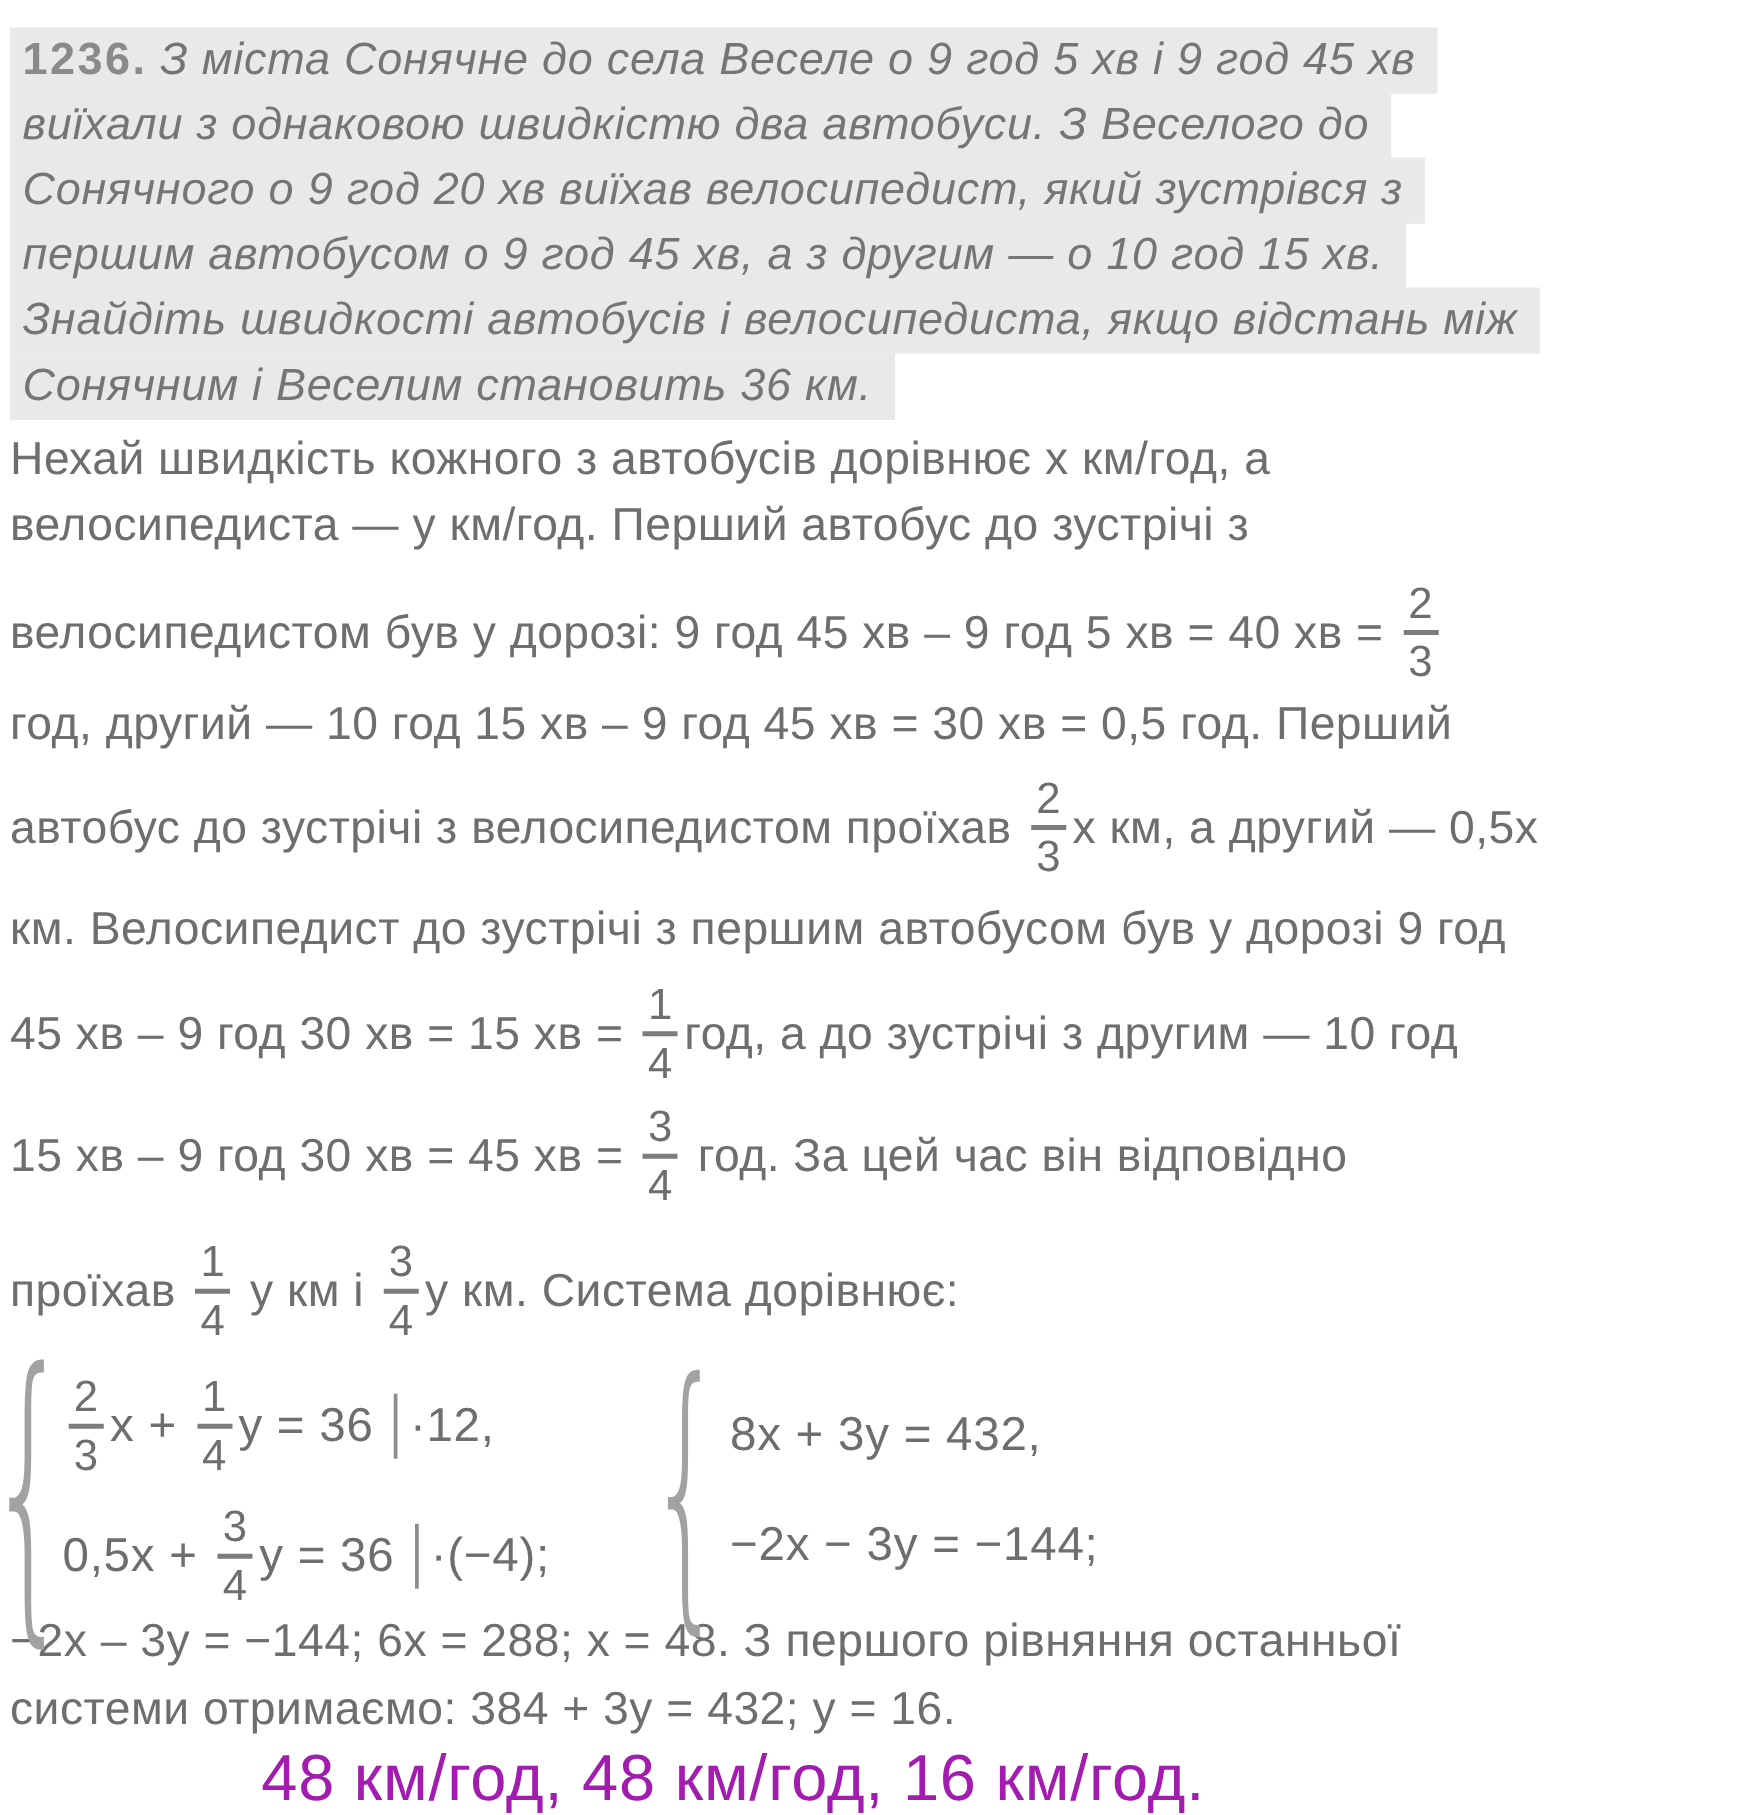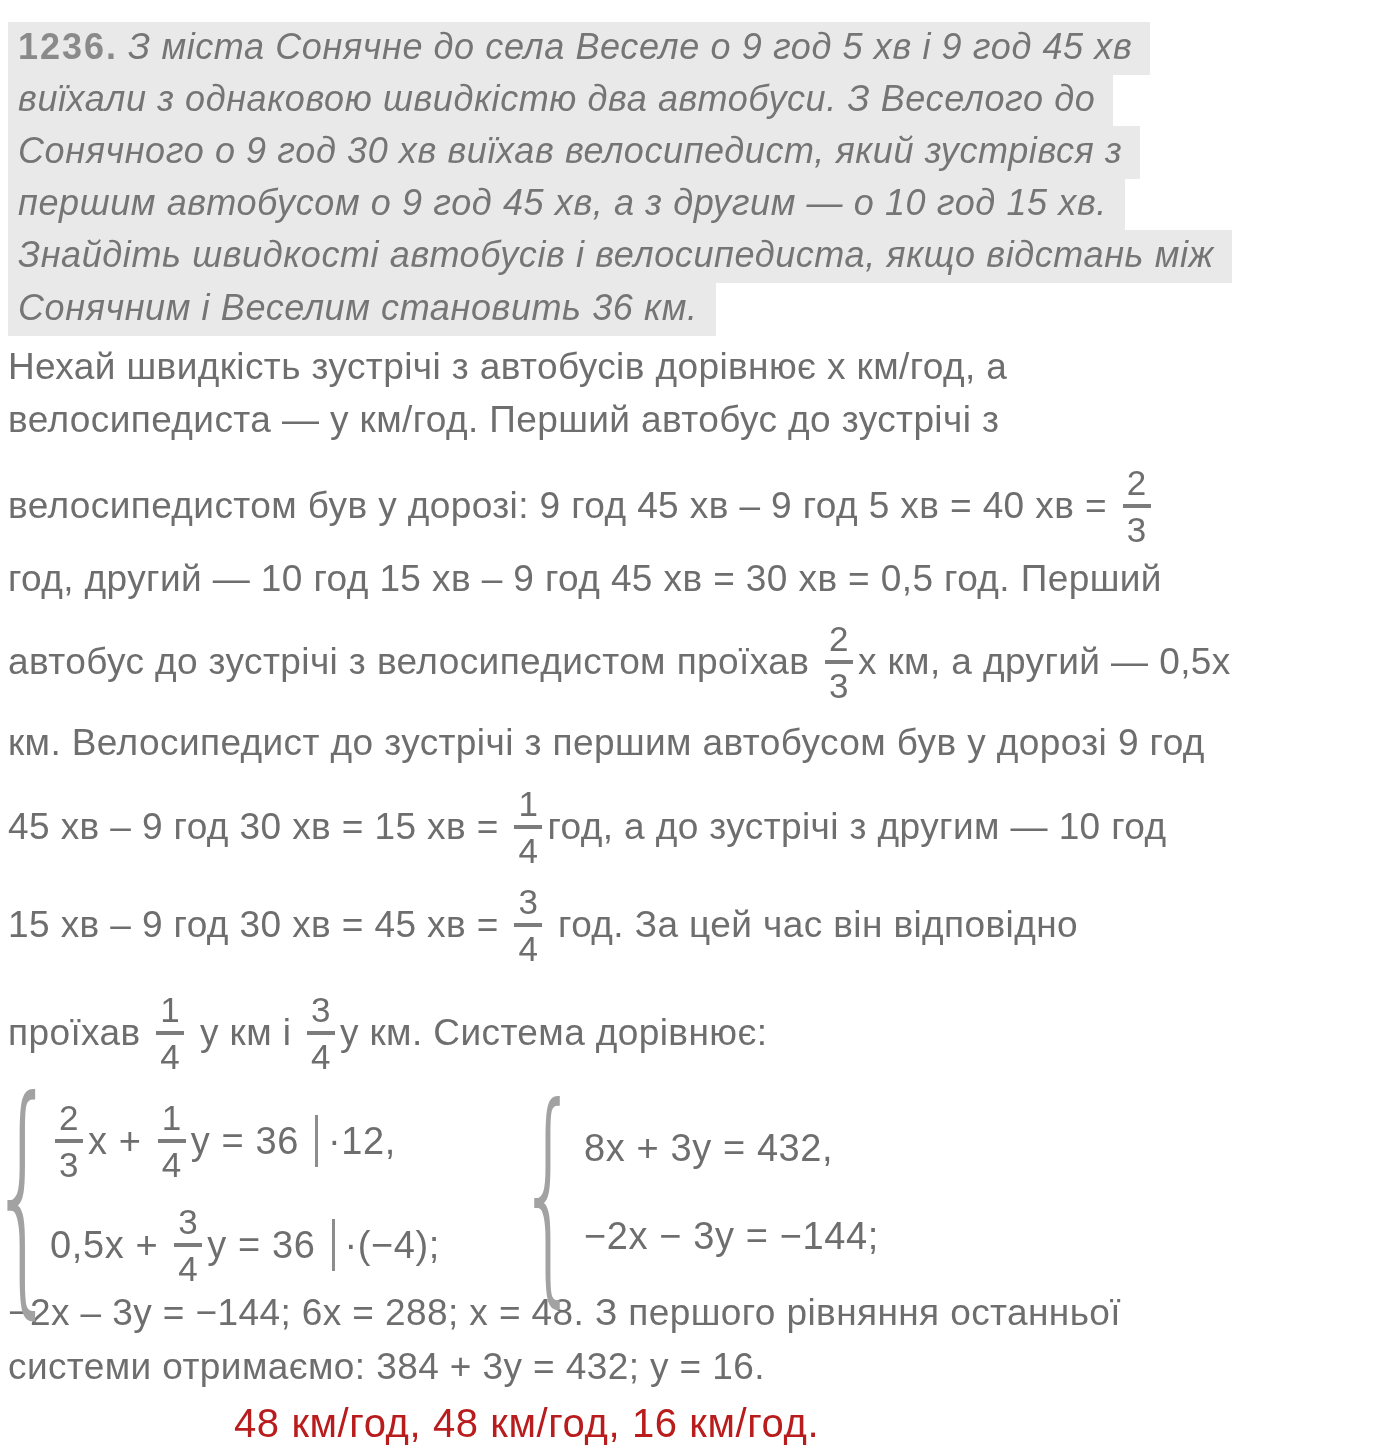--- a/index.html
+++ b/index.html
@@ -60,53 +60,53 @@
   .brace-l{font-size:252px;}
   .brace-r{font-size:232px;}
   .sys-rows{display:flex;flex-direction:column;}
   .sys-left .sys-rows{gap:4px;margin-left:6px;}
   .sys-right .sys-rows{margin-left:14px;}
   .sys-row{display:flex;align-items:center;font-size:38px;letter-spacing:0.6px;white-space:pre;}
   .sys-left .sys-row{height:100px;}
   .sys-right .sys-row{height:88px;}
   
   .answer-line{
-    position:absolute;left:234px;top:1396px;height:54px;
+    position:absolute;left:209px;top:1396px;height:54px;
     display:flex;align-items:center;
-    font-size:40px;letter-spacing:0.6px;color:#b91c1c;white-space:pre;
+    font-size:52px;letter-spacing:0.6px;color:#a21caf;white-space:pre;
   }
 </style>
 </head>
 <body>
 
 <div class="page">
 
   <div>
     <div class="stmt-line s1">
       <span class="hl"><span class="num">1236.</span><span>З міста Сонячне до села Веселе о 9 год 5 хв і 9 год 45 хв</span></span>
     </div>
     <div class="stmt-line s2">
       <span class="hl">виїхали з однаковою швидкістю два автобуси. З Веселого до</span>
     </div>
     <div class="stmt-line s3">
-      <span class="hl">Сонячного о 9 год 30 хв виїхав велосипедист, який зустрівся з</span>
+      <span class="hl">Сонячного о 9 год 20 хв виїхав велосипедист, який зустрівся з</span>
     </div>
     <div class="stmt-line s4">
       <span class="hl">першим автобусом о 9 год 45 хв, а з другим — о 10 год 15 хв.</span>
     </div>
     <div class="stmt-line s5">
       <span class="hl">Знайдіть швидкості автобусів і велосипедиста, якщо відстань між</span>
     </div>
     <div class="stmt-line s6">
       <span class="hl">Сонячним і Веселим становить 36 км.</span>
     </div>
   </div>
 
   <div id="solution-lines">
-      <div class="sol-line" style="top: 340px; height: 54px;"><span>Нехай швидкість зустрічі з автобусів дорівнює х км/год, а</span></div>
+      <div class="sol-line" style="top: 340px; height: 54px;"><span>Нехай швидкість кожного з автобусів дорівнює х км/год, а</span></div>
       <div class="sol-line" style="top: 393px; height: 54px;"><span>велосипедиста — у км/год. Перший автобус до зустрічі з</span></div>
       <div class="sol-line" style="top: 447px; height: 118px; justify-content: flex-end;"><span>велосипедистом був у дорозі: 9 год 45 хв – 9 год 5 хв = 40 хв = </span><span class="frac"><span>2</span><span class="bar"></span><span>3</span></span></div>
       <div class="sol-line" style="top: 552px; height: 54px;"><span>год, другий — 10 год 15 хв – 9 год 45 хв = 30 хв = 0,5 год. Перший</span></div>
       <div class="sol-line" style="top: 603px; height: 118px;"><span>автобус до зустрічі з велосипедистом проїхав </span><span class="frac"><span>2</span><span class="bar"></span><span>3</span></span><span>х км, а другий — 0,5х</span></div>
       <div class="sol-line" style="top: 716px; height: 54px;"><span>км. Велосипедист до зустрічі з першим автобусом був у дорозі 9 год</span></div>
       <div class="sol-line" style="top: 768px; height: 118px;"><span>45 хв – 9 год 30 хв = 15 хв = </span><span class="frac"><span>1</span><span class="bar"></span><span>4</span></span><span>год, а до зустрічі з другим — 10 год</span></div>
       <div class="sol-line" style="top: 866px; height: 118px;"><span>15 хв – 9 год 30 хв = 45 хв = </span><span class="frac"><span>3</span><span class="bar"></span><span>4</span></span><span> год. За цей час він відповідно</span></div>
       <div class="sol-line" style="top: 974px; height: 118px;"><span>проїхав </span><span class="frac"><span>1</span><span class="bar"></span><span>4</span></span><span> у км і </span><span class="frac"><span>3</span><span class="bar"></span><span>4</span></span><span>у км. Система дорівнює:</span></div>
       <div class="sol-line" style="top: 1286px; height: 54px;"><span>−2х – 3у = −144; 6х = 288; х = 48. З першого рівняння останньої</span></div>
       <div class="sol-line" style="top: 1340px; height: 54px; align-items: center;"><span>системи отримаємо: 384 + 3у = 432; у = 16.</span></div>

